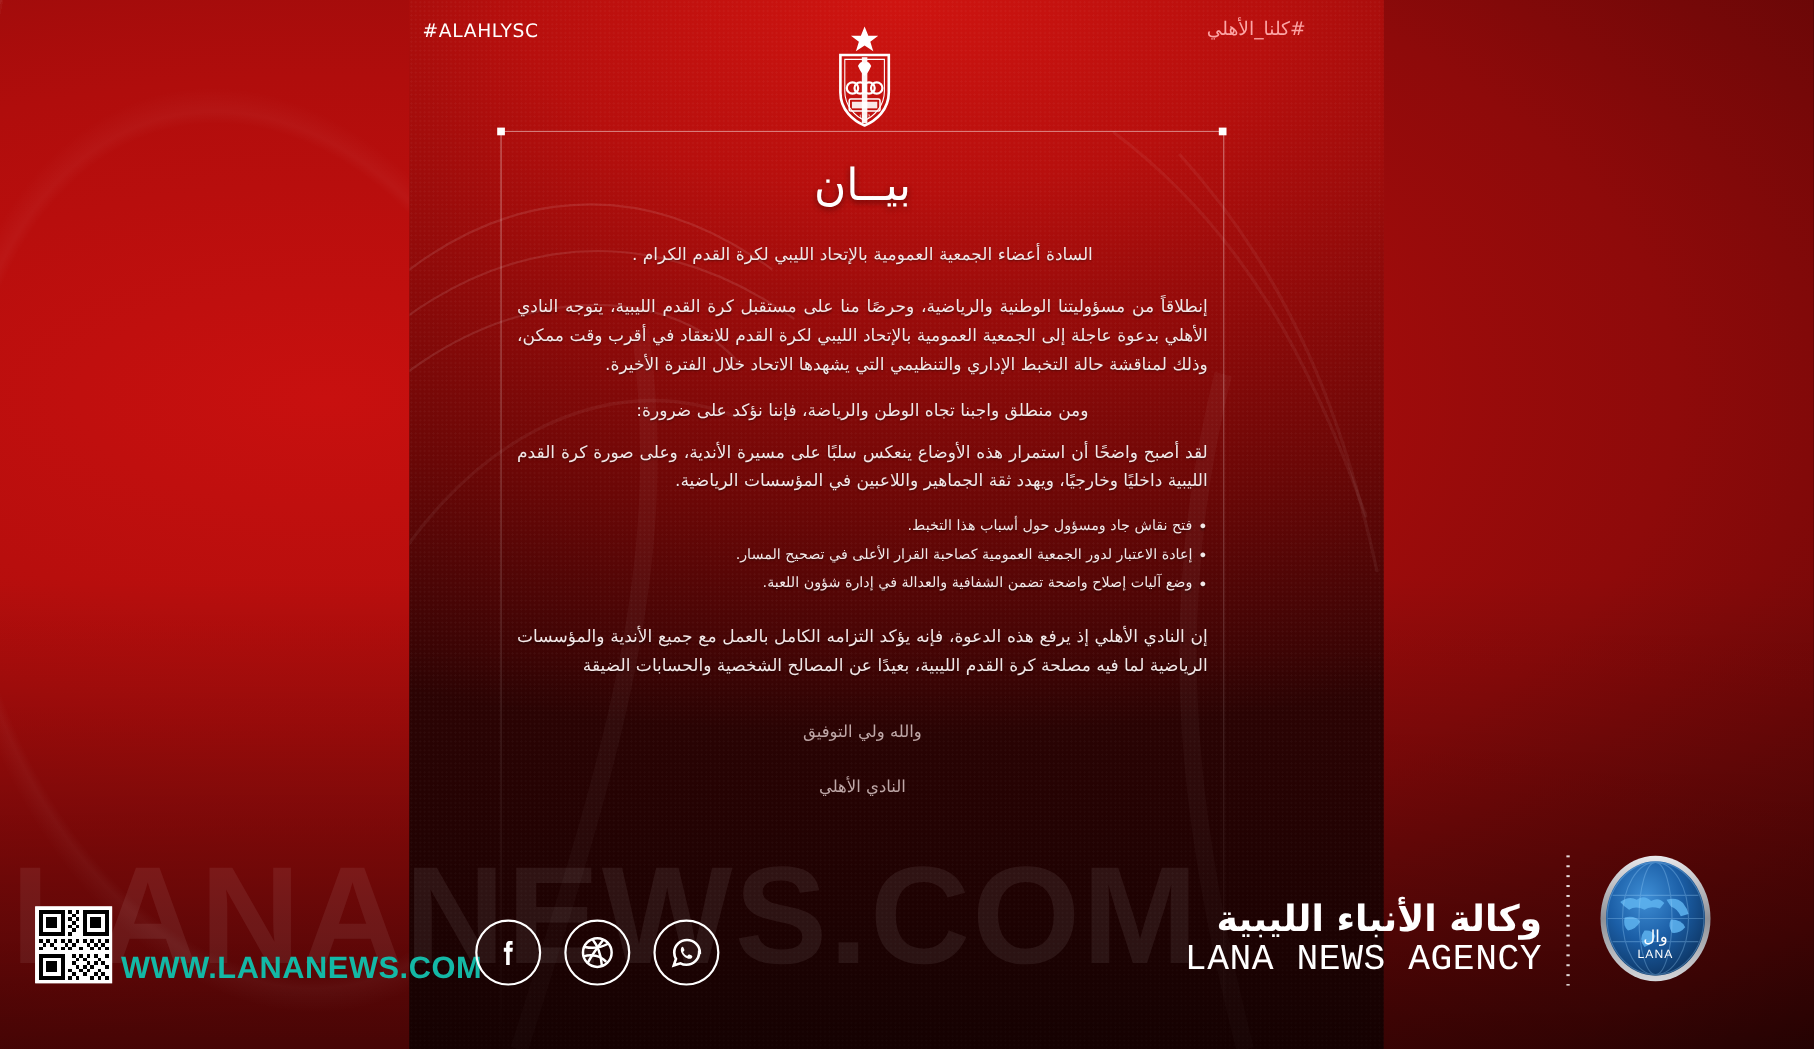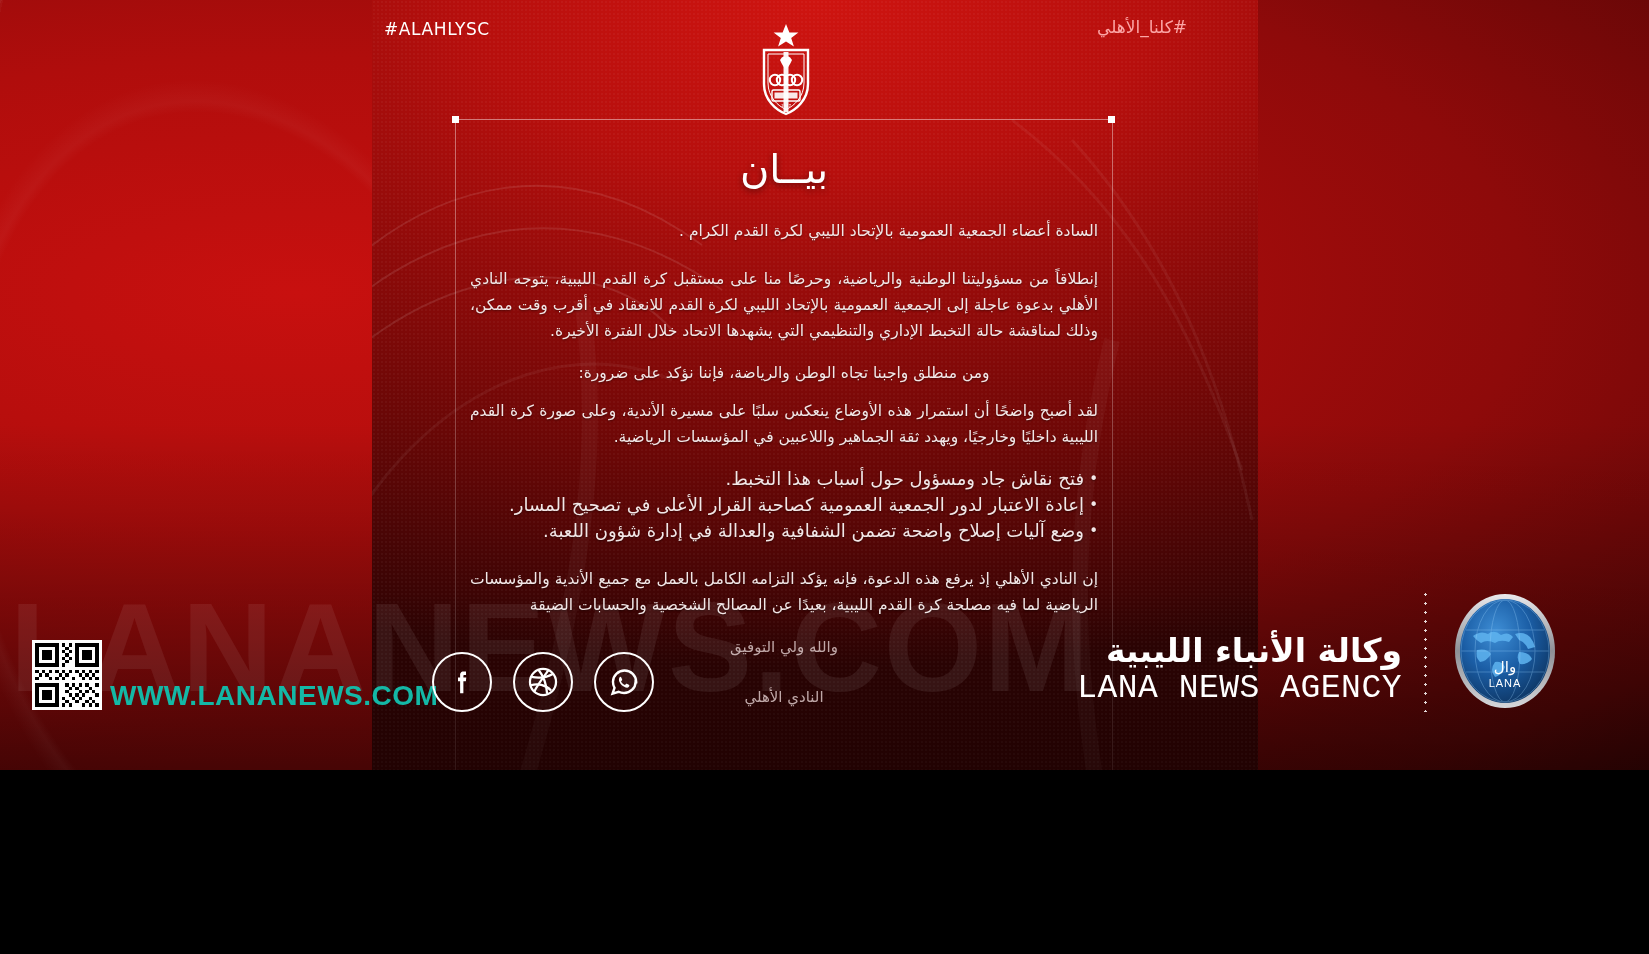--- a/index.html
+++ b/index.html
@@ -1,21 +1,21 @@
 <!DOCTYPE html>
 <html lang="ar"><head>
 <meta charset="utf-8">
 <style>
   html,body{margin:0;padding:0;}
   body{
     width:1649px;height:954px;overflow:hidden;
     font-family:"DejaVu Sans","Liberation Sans",sans-serif;
     background:#000;
   }
-  .stage{position:relative;width:1649px;height:770px;overflow:hidden;}
+  .stage{position:relative;width:1649px;height:954px;overflow:hidden;}
 
   
   .backdrop{
     position:absolute;inset:0;
     background:
       radial-gradient(120% 90% at 18% 38%, #c8100f 0%, #b00d0c 34%, #8e0a0a 62%, #5d0606 88%, #3a0404 100%);
   }
   .backdrop:after{
     content:"";position:absolute;inset:0;
     background:
@@ -87,34 +87,34 @@
   .doc-title{
     text-align:center;font-size:40px;font-weight:400;color:#fff;
     letter-spacing:2px;margin:16px 0 26px 0;
     text-shadow:0 2px 6px rgba(0,0,0,.45);
   }
   .para{
     font-size:15.5px;line-height:26px;color:#f2e7e7;
     margin:0 0 16px 0;text-align:justify;text-justify:inter-word;
     text-shadow:0 1px 2px rgba(0,0,0,.4);
   }
-  .para.intro{margin-bottom:22px;}
+  .para.intro{text-align:center;margin-bottom:22px;}
   .para.lead{text-align:center;margin-bottom:12px;}
   .bullets{list-style:none;margin:0 0 22px 0;padding:0;}
   .bullets li{
-    font-size:18px;line-height:26px;color:#f2e7e7;
+    font-size:13px;line-height:26px;color:#f2e7e7;
     text-align:justify;padding-right:14px;position:relative;
     text-shadow:0 1px 2px rgba(0,0,0,.4);
   }
   .bullets li:before{
     content:"•";position:absolute;right:0;top:0;color:#f2e7e7;font-size:15px;
   }
   .sign{
     text-align:center;color:#d9c4c4;font-size:15px;line-height:26px;
-    margin-top:16px;opacity:.85;
+    margin-top:34px;opacity:.85;
   }
   .sign.two{margin-top:24px;}
 
   
   .footer{
     position:absolute;left:0;bottom:0;width:1649px;height:190px;
     pointer-events:none;
   }
   .wm{
     position:absolute;left:10px;bottom:50px;

